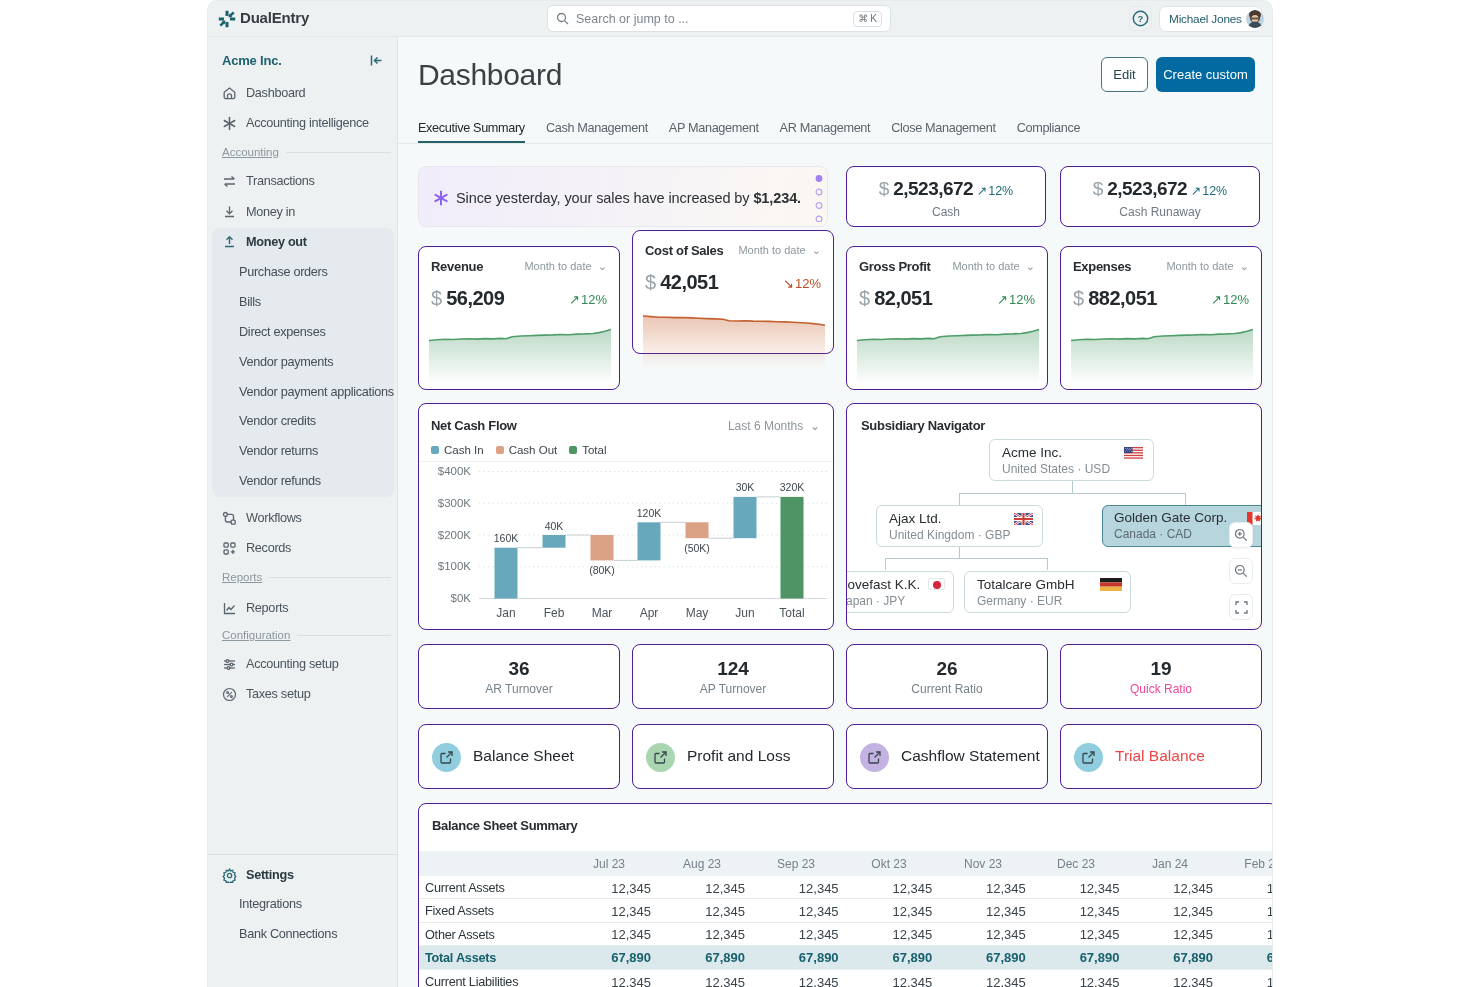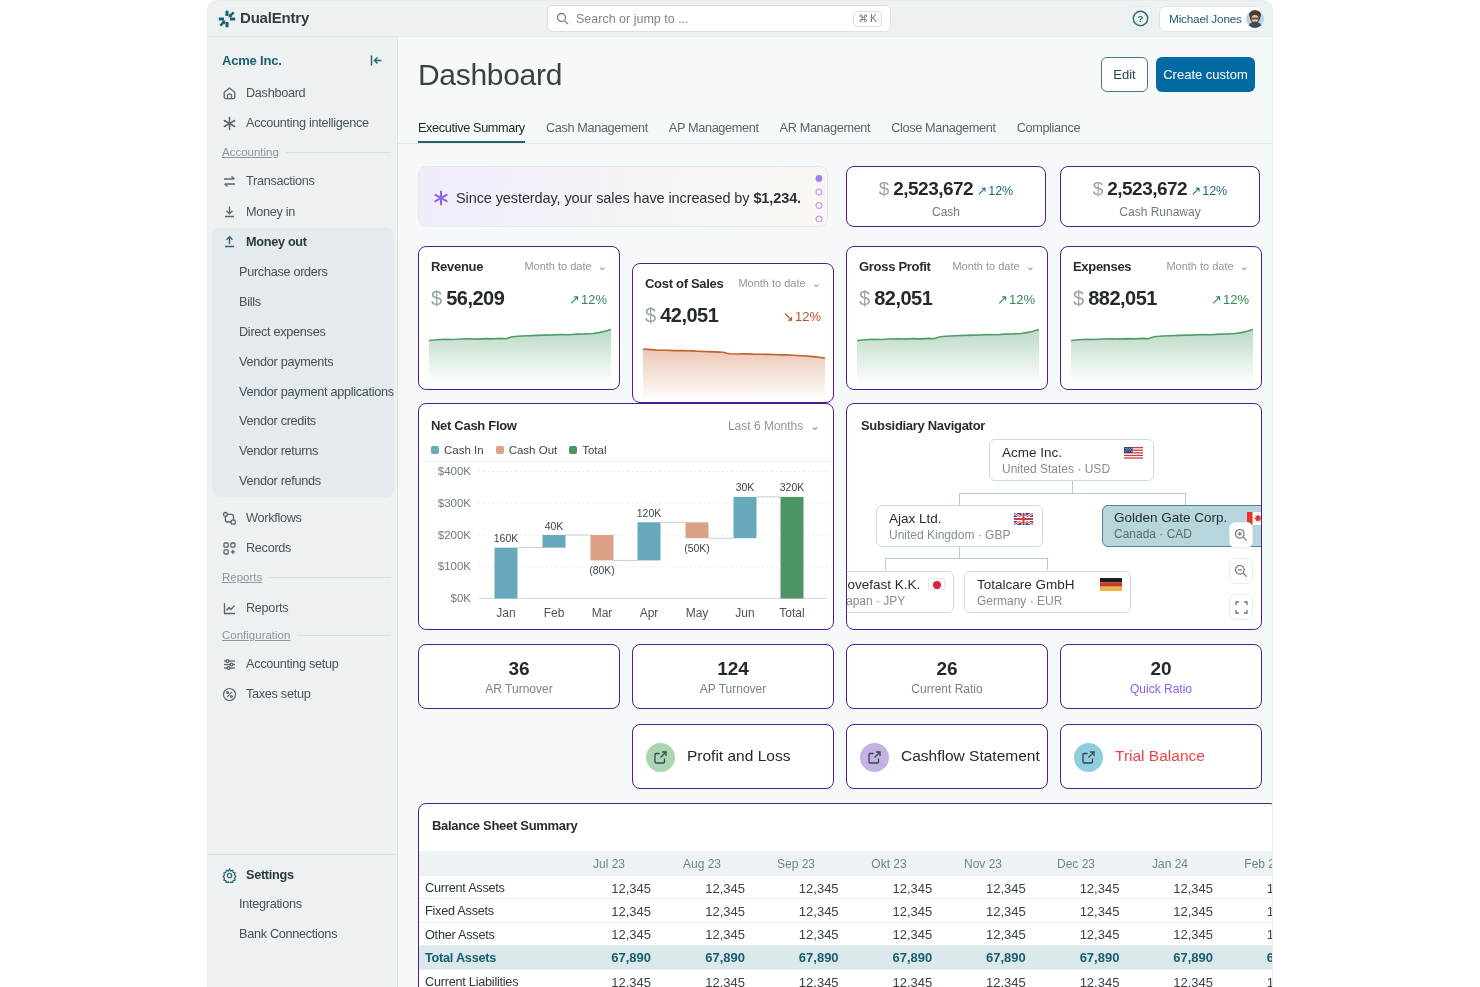--- a/index.html
+++ b/index.html
@@ -246,21 +246,21 @@
         <defs>
             <linearGradient id="gfill" x1="0" y1="0" x2="0" y2="1">
               <stop offset="0" stop-color="#57a271" stop-opacity="0.40"></stop>
               <stop offset="1" stop-color="#57a271" stop-opacity="0"></stop>
             </linearGradient>
           </defs>
         <path d="M0 14.5 L8 13.8 L16 13.2 L24 13.5 L32 13 L40 12.8 L48 13.1 L56 12.6 L64 12.9 L72 12.4 L77 12.7 L83 10.8 L92 10 L100 9.7 L108 9.4 L116 9.1 L124 8.9 L132 8.5 L140 8.8 L148 8.1 L156 7.9 L164 7.5 L170 6.6 L176 5.2 L182 3.4 L182 58 L0 58 Z" fill="url(#gfill)"></path>
         <path d="M0 14.5 L8 13.8 L16 13.2 L24 13.5 L32 13 L40 12.8 L48 13.1 L56 12.6 L64 12.9 L72 12.4 L77 12.7 L83 10.8 L92 10 L100 9.7 L108 9.4 L116 9.1 L124 8.9 L132 8.5 L140 8.8 L148 8.1 L156 7.9 L164 7.5 L170 6.6 L176 5.2 L182 3.4" fill="none" stroke="#4f9e6a" stroke-width="1.6"></path>
       </svg>
     </div>
-    <div class="card" style="left:234px;top:226px;width:202px;height:140px">
+    <div class="card" style="left:234px;top:193px;width:202px;height:124px">
       <div class="ctitle" style="left:12px;top:12px">Cost of Sales</div>
       <div class="cdrop" style="right:12px;top:13px">Month to date&nbsp; ⌄</div>
       <div class="abs" style="left:12px;top:40px;white-space:nowrap"><span style="font-size:20px;color:#9aa4ab">$ </span><span style="font-size:20px;font-weight:bold;color:#23292d;letter-spacing:-0.5px">42,051</span></div>
       <div class="abs" style="right:12px;top:45px;font-size:13px"><span style="color:#bf4e27">↘ 12%</span></div>
       <svg class="abs" style="left:10px;top:79px" width="182" height="58" viewBox="0 0 182 58">
         <defs>
             <linearGradient id="ofill" x1="0" y1="0" x2="0" y2="1">
               <stop offset="0" stop-color="#cb6a39" stop-opacity="0.38"></stop>
               <stop offset="1" stop-color="#cb6a39" stop-opacity="0"></stop>
             </linearGradient>
@@ -466,24 +466,34 @@
     </div>
     <div class="card" style="left:234px;top:607px;width:202px;height:65px;text-align:center">
       <div class="abs" style="left:0;top:13px;width:200px;font-size:19px;font-weight:bold;color:#23292d">124</div>
       <div class="abs" style="left:0;top:37px;width:200px;font-size:12px;color:#77828a">AP Turnover</div>
     </div>
     <div class="card" style="left:448px;top:607px;width:202px;height:65px;text-align:center">
       <div class="abs" style="left:0;top:13px;width:200px;font-size:19px;font-weight:bold;color:#23292d">26</div>
       <div class="abs" style="left:0;top:37px;width:200px;font-size:12px;color:#77828a">Current Ratio</div>
     </div>
     <div class="card" style="left:662px;top:607px;width:202px;height:65px;text-align:center">
-      <div class="abs" style="left:0;top:13px;width:200px;font-size:19px;font-weight:bold;color:#23292d">20</div>
-      <div class="abs" style="left:0;top:37px;width:200px;font-size:12px;color:#8b5cf6">Quick Ratio</div>
-    </div>
-
+      <div class="abs" style="left:0;top:13px;width:200px;font-size:19px;font-weight:bold;color:#23292d">19</div>
+      <div class="abs" style="left:0;top:37px;width:200px;font-size:12px;color:#ec4899">Quick Ratio</div>
+    </div>
+
+    <div class="card" style="left:20px;top:687px;width:202px;height:65px">
+      <div class="abs" style="left:13px;top:18px;width:29px;height:29px;border-radius:50%;background:#8fcddf;display:flex;align-items:center;justify-content:center">
+        <svg width="13" height="13" viewBox="0 0 13 13" fill="none" stroke="#37474d" stroke-width="1.3">
+            <path d="M10.5 7.5 V11 a1 1 0 0 1 -1 1 H2 a1 1 0 0 1 -1 -1 V3.5 a1 1 0 0 1 1 -1 H5.5"></path>
+            <path d="M8 1 H12 V5"></path>
+            <line x1="12" y1="1" x2="6.5" y2="6.5"></line>
+          </svg>
+      </div>
+      <div class="abs" style="left:54px;top:22px;font-size:15.5px;color:#23292d">Balance Sheet</div>
+    </div>
     <div class="card" style="left:234px;top:687px;width:202px;height:65px">
       <div class="abs" style="left:13px;top:18px;width:29px;height:29px;border-radius:50%;background:#a9d5b1;display:flex;align-items:center;justify-content:center">
         <svg width="13" height="13" viewBox="0 0 13 13" fill="none" stroke="#37474d" stroke-width="1.3">
             <path d="M10.5 7.5 V11 a1 1 0 0 1 -1 1 H2 a1 1 0 0 1 -1 -1 V3.5 a1 1 0 0 1 1 -1 H5.5"></path>
             <path d="M8 1 H12 V5"></path>
             <line x1="12" y1="1" x2="6.5" y2="6.5"></line>
           </svg>
       </div>
       <div class="abs" style="left:54px;top:22px;font-size:15.5px;color:#23292d">Profit and Loss</div>
     </div>

